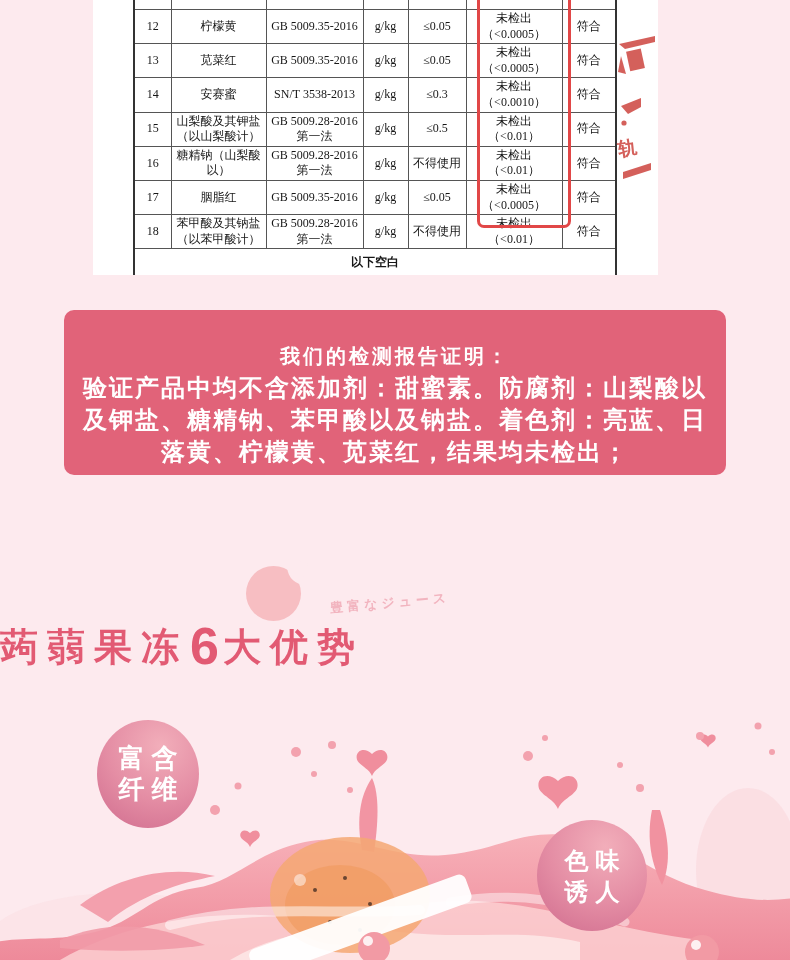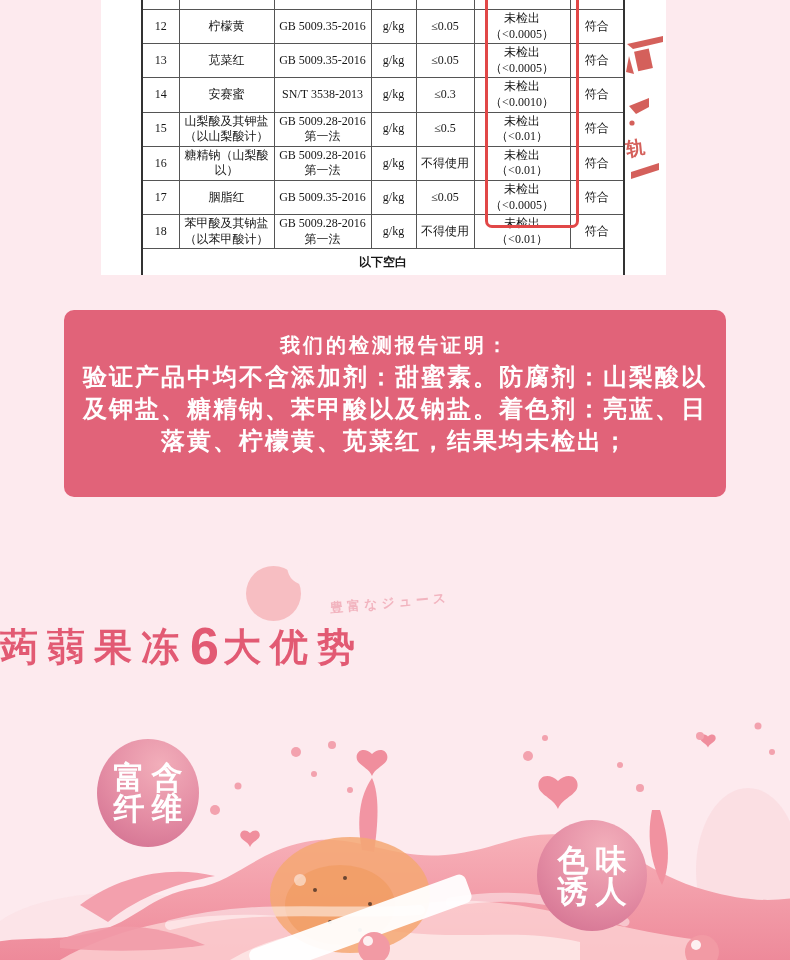--- a/index.html
+++ b/index.html
@@ -1,57 +1,57 @@
 <!DOCTYPE html>
 <html><head>
 <meta charset="utf-8">
 <style>
   html,body{margin:0;padding:0;}
   body{background:#ffffff;font-family:"Liberation Sans","DejaVu Sans",sans-serif;}
   .page{position:relative;width:790px;height:960px;background:#fdeaee;overflow:hidden;}
 
   
-  .paper{position:absolute;left:93px;top:0;width:565px;height:275px;background:#ffffff;overflow:hidden;margin-left:8px;}
+  .paper{position:absolute;left:93px;top:0;width:565px;height:275px;background:#ffffff;overflow:hidden;}
   .report-table{position:absolute;left:40px;top:-11px;border-collapse:collapse;table-layout:fixed;width:482px;
     font-family:"Liberation Serif","DejaVu Serif",serif;font-size:12px;color:#161616;border:2px solid #333;}
   .report-table td{border:1px solid #555;text-align:center;padding:1px 2px;line-height:1.3;vertical-align:middle;}
   .report-table tr.data-row td{height:30px;}
   .report-table tr.partial-row td{height:16px;border-top:none;}
   .clip-cell{height:16px;overflow:hidden;position:relative;}
   .clip-cell span{position:absolute;left:0;right:0;top:-7px;text-align:center;}
   .footer-row td{height:24px;font-weight:bold;}
   .highlight-box{position:absolute;left:384px;top:-8px;width:88px;height:230px;
     border:3px solid #e14747;border-radius:7px;pointer-events:none;}
   .stamp{position:absolute;left:522px;top:30px;width:46px;height:150px;overflow:hidden;}
 
   
-  .banner{position:absolute;left:64px;top:310px;width:662px;height:187px;background:#e16379;border-radius:10px;
-    color:#ffffff;text-align:center;box-sizing:border-box;padding-top:19px;}
+  .banner{position:absolute;left:64px;top:310px;width:662px;height:165px;background:#e16379;border-radius:10px;
+    color:#ffffff;text-align:center;box-sizing:border-box;padding-top:30px;}
   .banner-title{font-size:20px;font-weight:700;letter-spacing:3px;line-height:32px;}
   .banner-line{font-size:24px;font-weight:700;letter-spacing:2px;line-height:32px;}
 
   
   .peach-icon{position:absolute;left:246px;top:566px;width:55px;height:55px;border-radius:50%;background:#f7bec2;}
   .peach-icon::after{content:"";position:absolute;right:-4px;top:-6px;width:20px;height:22px;background:#fdeaee;
     border-radius:0 0 0 90%;transform:rotate(18deg);}
   .jp-text{position:absolute;left:330px;top:594px;color:#f2b4bf;font-size:13px;font-weight:700;
     letter-spacing:4px;transform:rotate(-5deg);}
   .adv-title{position:absolute;left:0;top:616px;width:790px;text-align:left;color:#e25a73;
     font-size:38px;font-weight:700;letter-spacing:9px;}
   .adv-title .big-num{font-size:52px;font-weight:800;letter-spacing:2px;vertical-align:-4px;margin:0 2px;}
   .adv-subtitle{position:absolute;left:0;top:668px;width:790px;text-align:center;color:#f5bec9;
     font-size:21px;font-weight:700;letter-spacing:7px;}
 
   
   .splash{position:absolute;left:0;top:690px;width:790px;height:270px;z-index:1;}
   .bubble{position:absolute;z-index:2;border-radius:50%;color:#ffffff;font-weight:800;
     display:flex;flex-direction:column;justify-content:center;align-items:center;
     background:radial-gradient(circle at 62% 24%, #f2aeba 0%, #e48da4 52%, #cf6b8d 100%);}
-  .bubble-left{left:97px;top:739px;width:102px;height:108px;font-size:31px;line-height:31px;letter-spacing:7px;}
-  .bubble-right{left:537px;top:820px;width:110px;height:111px;font-size:31px;line-height:31px;letter-spacing:7px;}
+  .bubble-left{left:97px;top:720px;width:102px;height:108px;font-size:26px;line-height:31px;letter-spacing:7px;}
+  .bubble-right{left:537px;top:820px;width:110px;height:111px;font-size:24px;line-height:31px;letter-spacing:7px;}
   .bubble span{text-indent:7px;}
 </style>
 </head>
 <body>
 
 <div class="page">
 
   <div class="paper">
     <table class="report-table">
       <colgroup>

